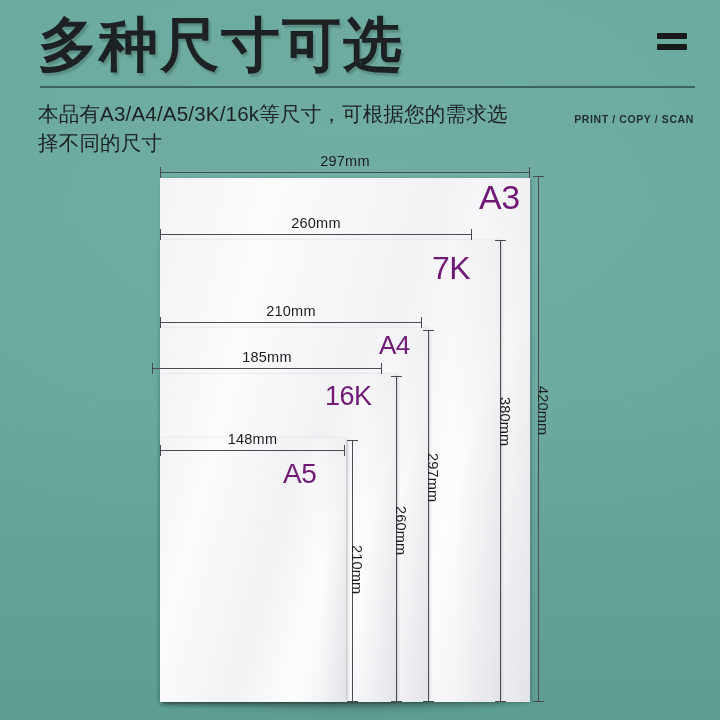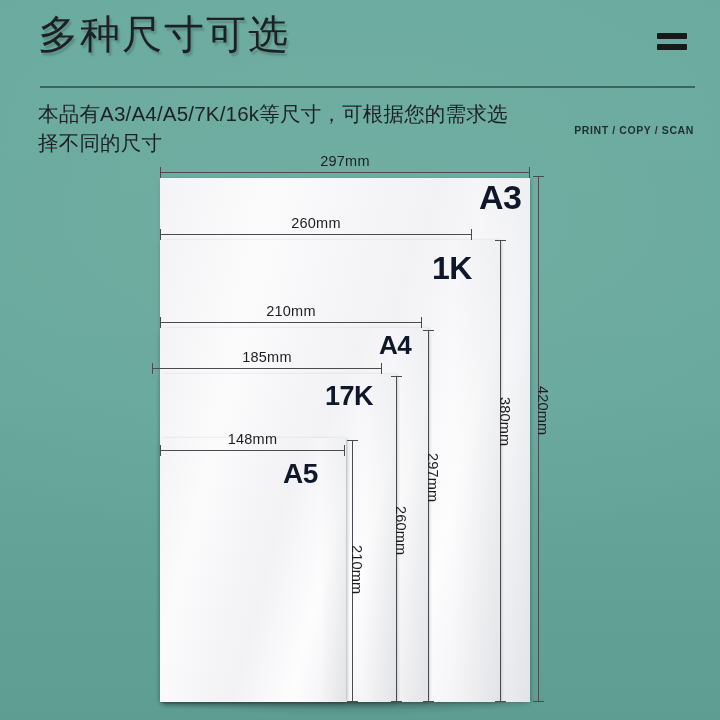--- a/index.html
+++ b/index.html
@@ -29,22 +29,22 @@
   .header {
     position: absolute;
     left: 0; top: 0;
     width: 720px;
     height: 160px;
   }
   .title {
     position: absolute;
     left: 38px;
     top: 12px;
-    font-size: 40px;
-    font-weight: 400;
+    font-size: 59px;
+    font-weight: 700;
     letter-spacing: 2px;
     color: #1d2124;
     line-height: 1.12;
     text-shadow: 2px 3px 2px rgba(0,0,0,0.18);
     white-space: nowrap;
   }
   .menu-icon {
     position: absolute;
     right: 33px;
     top: 33px;
@@ -78,21 +78,21 @@
     width: 480px;
     font-size: 20.5px;
     font-weight: 500;
     color: #1d2124;
     line-height: 1.42;
     letter-spacing: 0.2px;
   }
   .tagline {
     position: absolute;
     right: 26px;
-    top: 124px;
+    top: 113px;
     font-size: 10.5px;
     font-weight: 700;
     letter-spacing: 0.6px;
     color: #20302e;
     white-space: nowrap;
   }
 
   
   .stage {
     position: absolute;
@@ -118,22 +118,22 @@
   
   .sheet-a3  { left:160px; top:178px; width:370px; height:524px; z-index:1; }
   .sheet-8k  { left:160px; top:240px; width:340px; height:462px; z-index:2; }
   .sheet-a4  { left:160px; top:328px; width:268px; height:374px; z-index:3; }
   .sheet-16k { left:160px; top:374px; width:236px; height:328px; z-index:4; }
   .sheet-a5  { left:160px; top:438px; width:186px; height:264px; z-index:5; }
 
   
   .size-label {
     position: absolute;
-    color: #0f172a;
-    font-weight: 700;
+    color: #701a75;
+    font-weight: 400;
     z-index: 10;
     letter-spacing: -0.5px;
     line-height: 1;
   }
   .lbl-a3  { left:479px; top:180px; font-size:34px; }
   .lbl-8k  { left:432px; top:252px; font-size:32px; }
   .lbl-a4  { left:379px; top:332px; font-size:26px; }
   .lbl-16k { left:325px; top:383px; font-size:27px; }
   .lbl-a5  { left:283px; top:460px; font-size:28px; }
 
@@ -229,38 +229,38 @@
 <div class="header">
   <div class="title">多种尺寸可选</div>
 
   <div class="menu-icon">
     <i></i>
     <i></i>
   </div>
 
   <div class="divider"></div>
 
-  <div class="subtitle">本品有A3/A4/A5/7K/16k等尺寸，可根据您的需求选择不同的尺寸</div>
+  <div class="subtitle">本品有A3/A4/A5/3K/16k等尺寸，可根据您的需求选择不同的尺寸</div>
   <div class="tagline">PRINT / COPY / SCAN</div>
 </div>
 
 <div class="stage">
 
   <div class="ground-shadow"></div>
 
   <div class="sheet sheet-a3"></div>
   <div class="sheet sheet-8k"></div>
   <div class="sheet sheet-a4"></div>
   <div class="sheet sheet-16k"></div>
   <div class="sheet sheet-a5"></div>
 
   <div class="size-label lbl-a3">A3</div>
-  <div class="size-label lbl-8k">1K</div>
+  <div class="size-label lbl-8k">7K</div>
   <div class="size-label lbl-a4">A4</div>
-  <div class="size-label lbl-16k">17K</div>
+  <div class="size-label lbl-16k">16K</div>
   <div class="size-label lbl-a5">A5</div>
 
   <div class="dim-h dim-297">
     <span class="cap l"></span>
     <span class="cap r"></span>
     <span class="txt">297mm</span>
   </div>
   <div class="dim-h dim-260">
     <span class="cap l"></span>
     <span class="cap r"></span>

